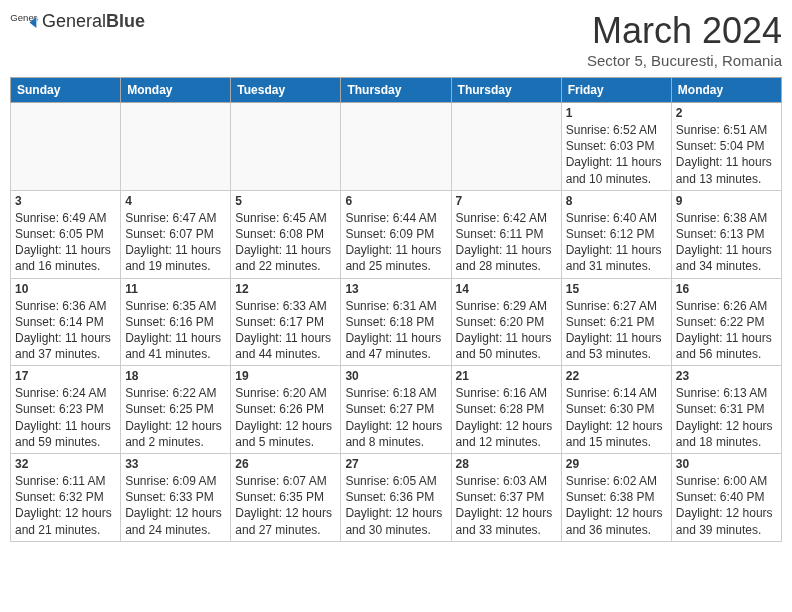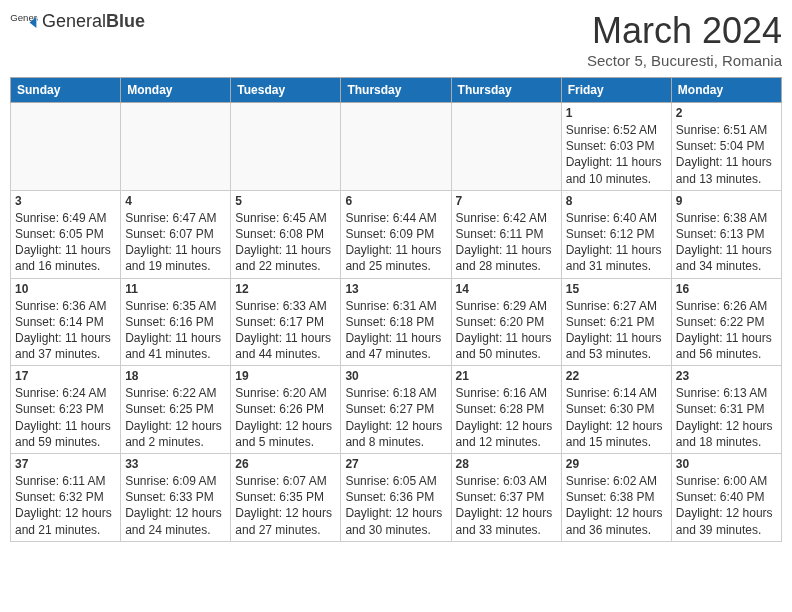--- a/index.html
+++ b/index.html
@@ -268,21 +268,21 @@
         </td>
         <td>
           <span class="day-number">23</span>
           <div class="day-info">Sunrise: 6:13 AM
 Sunset: 6:31 PM
 Daylight: 12 hours and 18 minutes.</div>
         </td>
       </tr>
       <tr>
         <td>
-          <span class="day-number">37</span>
+          <span class="day-number">32</span>
           <div class="day-info">Sunrise: 6:11 AM
 Sunset: 6:32 PM
 Daylight: 12 hours and 21 minutes.</div>
         </td>
         <td>
           <span class="day-number">33</span>
           <div class="day-info">Sunrise: 6:09 AM
 Sunset: 6:33 PM
 Daylight: 12 hours and 24 minutes.</div>
         </td>

